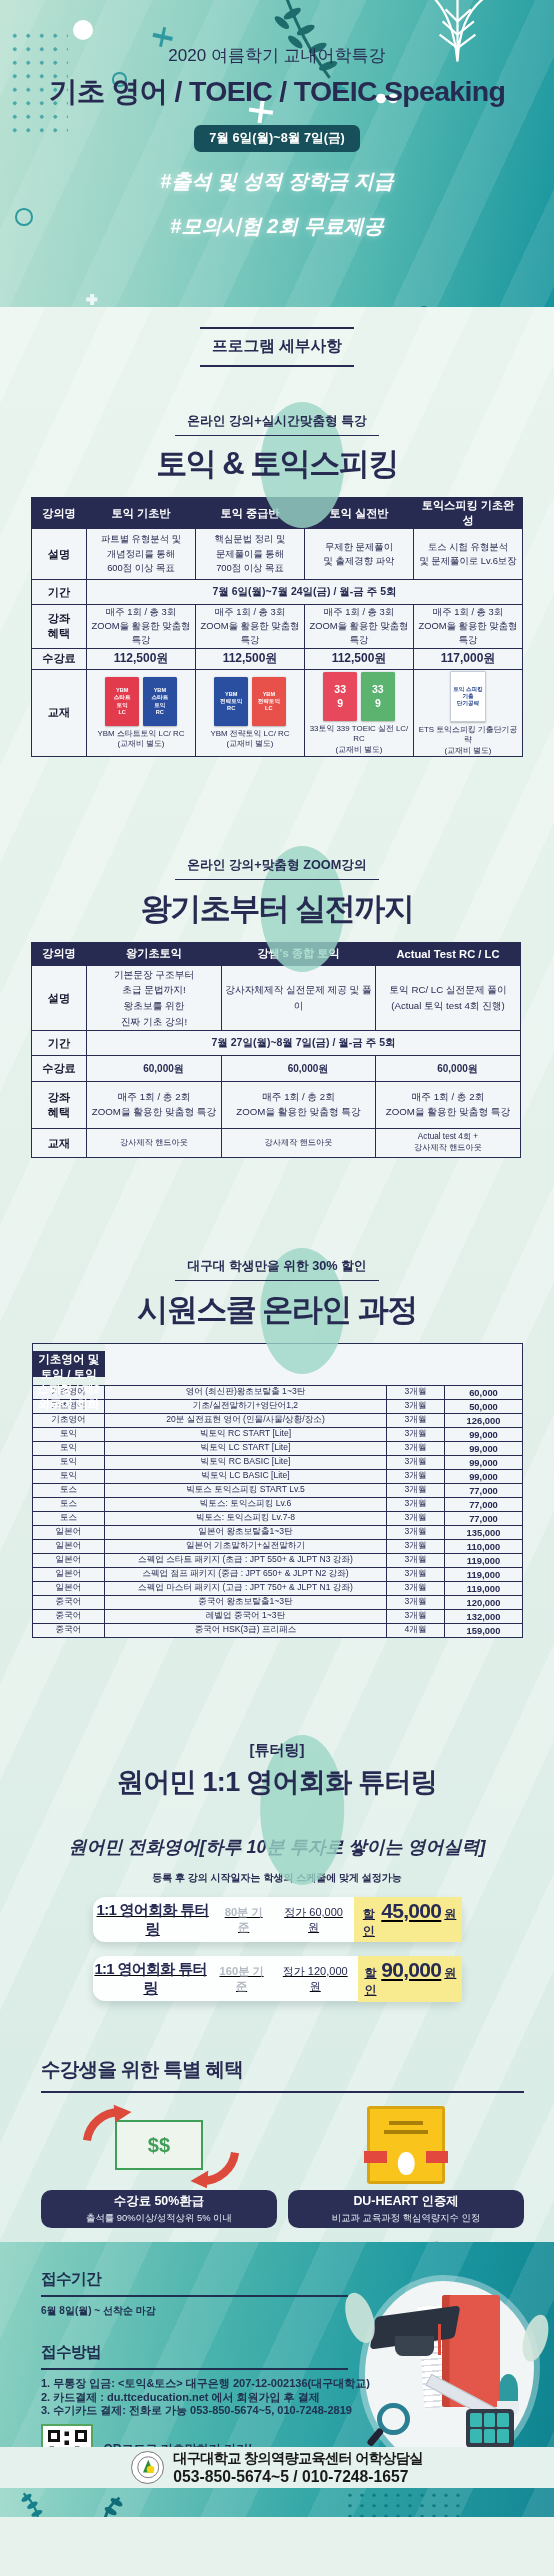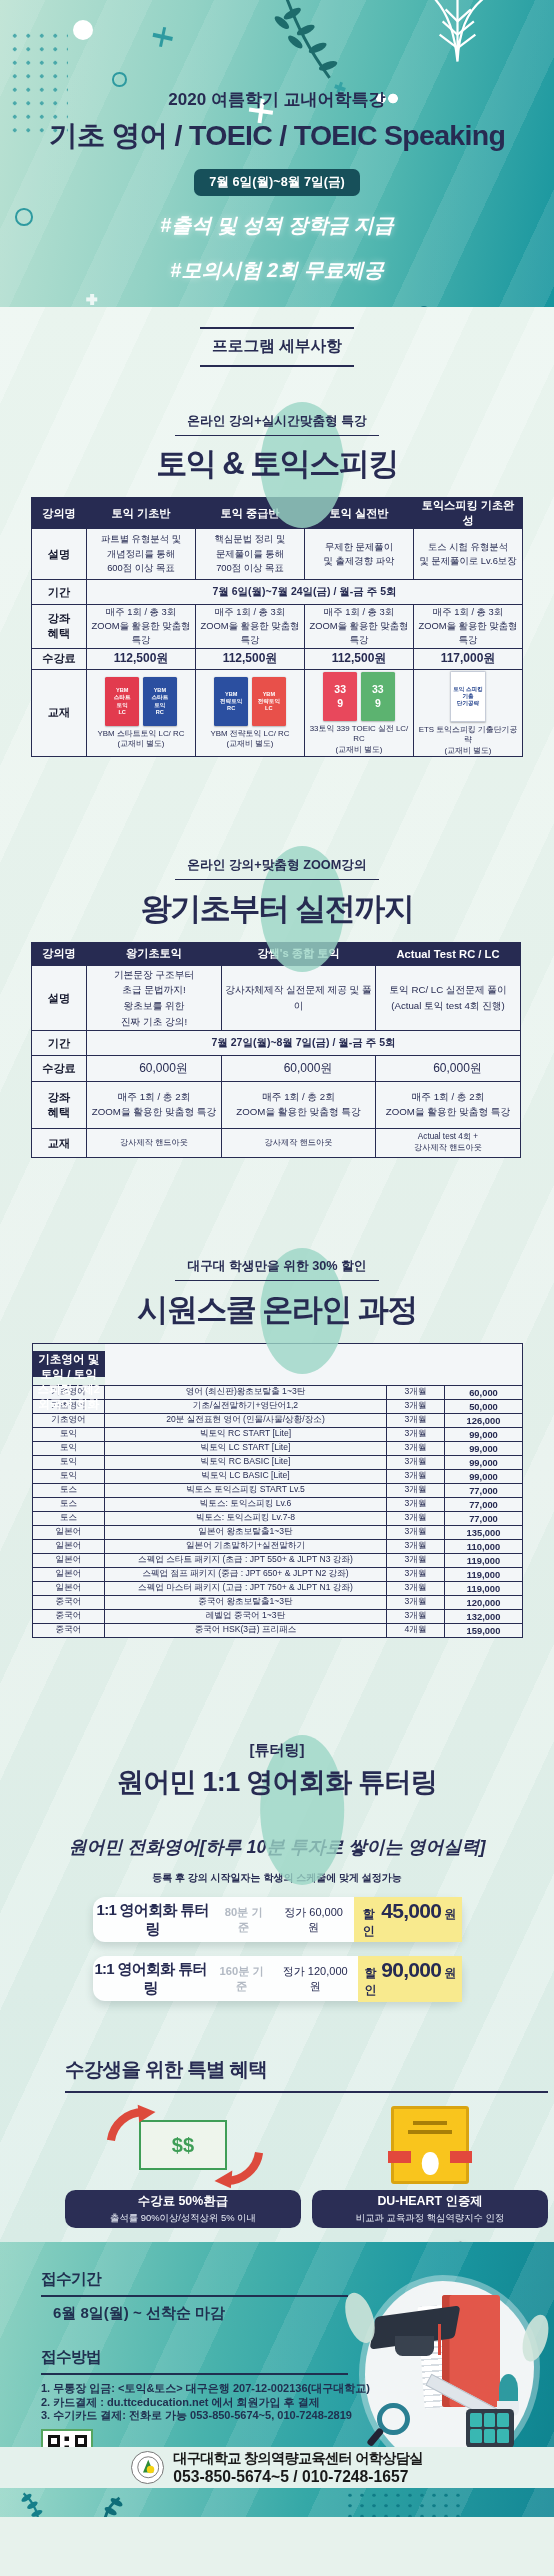--- a/index.html
+++ b/index.html
@@ -5,21 +5,21 @@
   html,body{margin:0;padding:0;}
   body{font-family:"Liberation Sans","DejaVu Sans",sans-serif;}
   .page{position:relative;width:554px;height:2576px;overflow:hidden;background:#e7f2ec;}
   .ml{white-space:pre-line;}
 
   
   .hero{position:relative;height:307px;background:linear-gradient(100deg,#bce2d3 0%,#93d2c5 32%,#52b7b0 68%,#17959e 100%);overflow:hidden;}
   .hero .stripes, .applysec .stripes, .content .stripes, .tail .stripes{position:absolute;inset:0;background:repeating-linear-gradient(115deg,rgba(255,255,255,.10) 0 41px,rgba(255,255,255,0) 41px 97px);pointer-events:none;}
   .content .stripes{background:repeating-linear-gradient(115deg,rgba(255,255,255,.28) 0 41px,rgba(255,255,255,0) 41px 97px);}
   .hero-inner{position:relative;z-index:2;text-align:center;}
-  .kicker{padding-top:88px;font-size:17px;font-weight:bold;color:#272b52;}
+  .kicker{padding-top:44px;font-size:17px;font-weight:normal;color:#272b52;}
   .hero-title{margin-top:6px;font-size:28.5px;font-weight:800;letter-spacing:-0.7px;color:#272b52;}
   .date-pill{display:inline-block;margin-top:13.5px;background:#17505a;color:#fff;font-size:12.7px;font-weight:bold;padding:5.2px 15px;border-radius:6.7px;}
   .hashtag{margin-top:16.5px;font-size:20px;font-weight:bold;font-style:italic;color:#ffffff;text-shadow:0 0 6px rgba(255,255,255,.5);}
   .hashtag.h2{margin-top:18px;}
   .deco{position:absolute;pointer-events:none;}
   .dotgrid{left:7.5px;top:28.5px;width:60px;height:105px;background:radial-gradient(circle,#2e9aa0 1.6px,transparent 1.9px);background-size:13.5px 13.5px;opacity:.8;}
   .bigdot{left:73px;top:19.5px;width:20px;height:20px;border-radius:50%;background:#fff;}
   .cross{width:19.5px;height:19.5px;}
   .cross:before,.cross:after{content:"";position:absolute;left:50%;top:0;width:3.7px;height:100%;background:currentColor;transform:translateX(-50%);}
   .cross:after{transform:translateX(-50%) rotate(90deg);}
@@ -56,46 +56,46 @@
   .t1 .r-benefit td{height:37px;font-size:9.4px;line-height:1.5;}
   .t1 .r-fee td{height:20px;font-size:12px;font-weight:800;}
   .t1 .r-book td{height:79px;}
   .covers{display:flex;justify-content:center;gap:3.7px;margin-top:1.5px;}
   .book{width:34px;height:49px;border-radius:1.5px;color:#fff;font-size:5.6px;font-weight:bold;line-height:1.3;display:flex;align-items:center;justify-content:center;text-align:center;box-shadow:0 0.7px 1.5px rgba(0,0,0,.25);}
   .book.light{color:#21408c;border:0.7px solid #c6ccd8;}
   .bcaption{margin-top:3px;font-size:7.9px;line-height:1.3;color:#272b52;}
   .t2{margin:12px 0 0 31px;width:489px;}
   .t2 .r-desc td{height:64px;font-size:9.7px;line-height:1.6;}
   .t2 .r-period td{height:24px;font-size:10.5px;font-weight:bold;}
-  .t2 .r-fee td{height:25px;font-size:12px;font-weight:400;padding-left:22px;}
+  .t2 .r-fee td{height:25px;font-size:10px;font-weight:700;padding-left:22px;}
   .t2 .r-benefit td{height:46px;font-size:9.7px;line-height:1.5;}
   .t2 .r-book td{height:28px;font-size:8.2px;line-height:1.3;}
   .t3{margin:12px 0 0 32px;width:489px;}
   .t3 .band th{background:#272b52;color:#fff;font-size:11.6px;font-weight:bold;height:24px;}
   .t3 td{height:13px;font-size:8.6px;padding:0 2.2px;}
   .t3 td.price{font-weight:800;font-size:9.4px;}
 
   
   .tut{margin-top:103px;position:relative;}
   .tut-kicker{position:relative;z-index:1;font-size:15px;font-weight:800;color:#272b52;}
   .tut-title{position:relative;z-index:1;margin-top:4.5px;font-size:27px;font-weight:800;letter-spacing:-0.7px;color:#272b52;}
   .tut-script{margin-top:35px;font-size:18px;font-weight:bold;font-style:italic;color:#272b52;}
   .tut-note{margin-top:12px;font-size:10px;font-weight:bold;color:#272b52;}
-  .tcard{width:369px;height:45px;margin:12px auto 0;background:#fdfefe;border-radius:12px;box-shadow:0 4.5px 9px rgba(40,70,70,.18);display:flex;align-items:center;justify-content:center;gap:7.5px;}
+  .tcard{width:369px;height:45px;margin:12px auto 0;background:#fdfefe;border-radius:12px;box-shadow:0 4.5px 9px rgba(40,70,70,.18);display:flex;align-items:center;justify-content:center;gap:7.5px;text-decoration:underline;}
   .tcard + .tcard{margin-top:14.2px;}
   .tc-name{font-size:15px;font-weight:800;color:#272b52;letter-spacing:-0.7px;}
   .tc-basis{font-size:11.2px;font-weight:800;color:#b3bac4;}
   .tc-list{font-size:11px;color:#272b52;margin-left:6px;text-align:center;}
   .tc-sale{background:#f8ea8e;padding:2.2px 5.2px;display:flex;align-items:baseline;gap:3px;}
   .tc-sale .pre{font-size:12px;font-weight:800;color:#272b52;}
   .tc-sale .num{font-size:21px;font-weight:800;color:#272b52;letter-spacing:-0.7px;}
   .tc-sale .suf{font-size:12px;font-weight:800;color:#272b52;}
 
   
-  .bens{margin-top:55px;text-align:left;padding-left:24px;}
+  .bens{margin-top:55px;text-align:left;}
   .bens h2{margin:0 0 0 41px;font-size:19.5px;font-weight:800;color:#272b52;letter-spacing:-0.7px;}
   .bens .rule{width:483px;margin:7.5px 0 0 41px;height:1.9px;background:#272b52;}
   .bgrid{width:483px;margin:13.5px 0 0 41px;}
   .brow{display:flex;gap:11.2px;}
   .bcol{width:236px;display:flex;flex-direction:column;align-items:center;}
   .bicon{height:78px;display:flex;align-items:center;justify-content:center;position:relative;width:100%;}
   .bicon2{height:75px;margin-top:16.5px;}
   .bpill{margin-top:6px;width:100%;box-sizing:border-box;background:#2b2e55;color:#fff;border-radius:10.5px;min-height:34px;display:flex;flex-direction:column;justify-content:center;text-align:center;padding:3px 4.5px;}
   .bpill .t{font-size:12.4px;font-weight:800;}
   .bpill .s{font-size:9.4px;margin-top:2.2px;color:#e9edf6;}
@@ -114,21 +114,21 @@
   .bookstack .b{position:absolute;left:11.2px;width:90px;height:16.5px;border-radius:2.2px;box-shadow:inset -10.5px 0 0 rgba(255,255,255,.35);}
   
   .tablet{width:91px;height:64px;background:#2b3340;border-radius:9px;transform:rotate(-14deg);display:flex;align-items:center;justify-content:center;box-shadow:0 3px 6px rgba(0,0,0,.2);}
   .tablet .scr{width:73px;height:48px;background:repeating-linear-gradient(#fff 0 3px,#9aa2ad 3px 4.1px);border-radius:2.2px;}
 
   
   .applysec{position:relative;height:205px;background:linear-gradient(100deg,#8ed2c2 0%,#48b2ac 40%,#1b97a0 75%,#0f8490 100%);overflow:hidden;}
   .apply-inner{position:relative;z-index:2;padding:27px 0 0 41px;color:#203050;}
   .fhead{font-size:15.7px;font-weight:800;letter-spacing:-0.7px;}
   .frule{width:307px;height:2.2px;background:#203050;margin:5.2px 0 6.7px;}
-  .fperiod{font-size:15px;font-weight:bold;margin-left:12px;}
+  .fperiod{font-size:10px;font-weight:bold;}
   .m2{margin-top:24px;}
   .method{font-size:11px;font-weight:bold;line-height:13.5px;}
   .qrrow{margin-top:6px;display:flex;align-items:center;gap:10.5px;}
   .qrbox{width:48px;height:48px;background:#fff;border:2.2px solid #56a55f;display:flex;align-items:center;justify-content:center;}
   .qrcap{font-size:12px;font-weight:800;}
   .m3{margin-top:6.7px;}
   .contact{font-size:12px;margin-top:4.5px;}
   .illus{position:absolute;right:10.5px;top:19.5px;width:192px;height:225px;z-index:1;}
   .blob{position:absolute;left:13.5px;top:19.5px;width:169px;height:187px;background:#f2f5f6;border-radius:46% 54% 52% 48%/50% 46% 54% 50%;box-shadow:0 0 0 6px rgba(255,255,255,.35);}
   .redbook{position:absolute;left:90px;top:33px;width:58px;height:112px;background:#e2574a;border-radius:3px;box-shadow:inset 7.5px 0 0 #c74437;}

